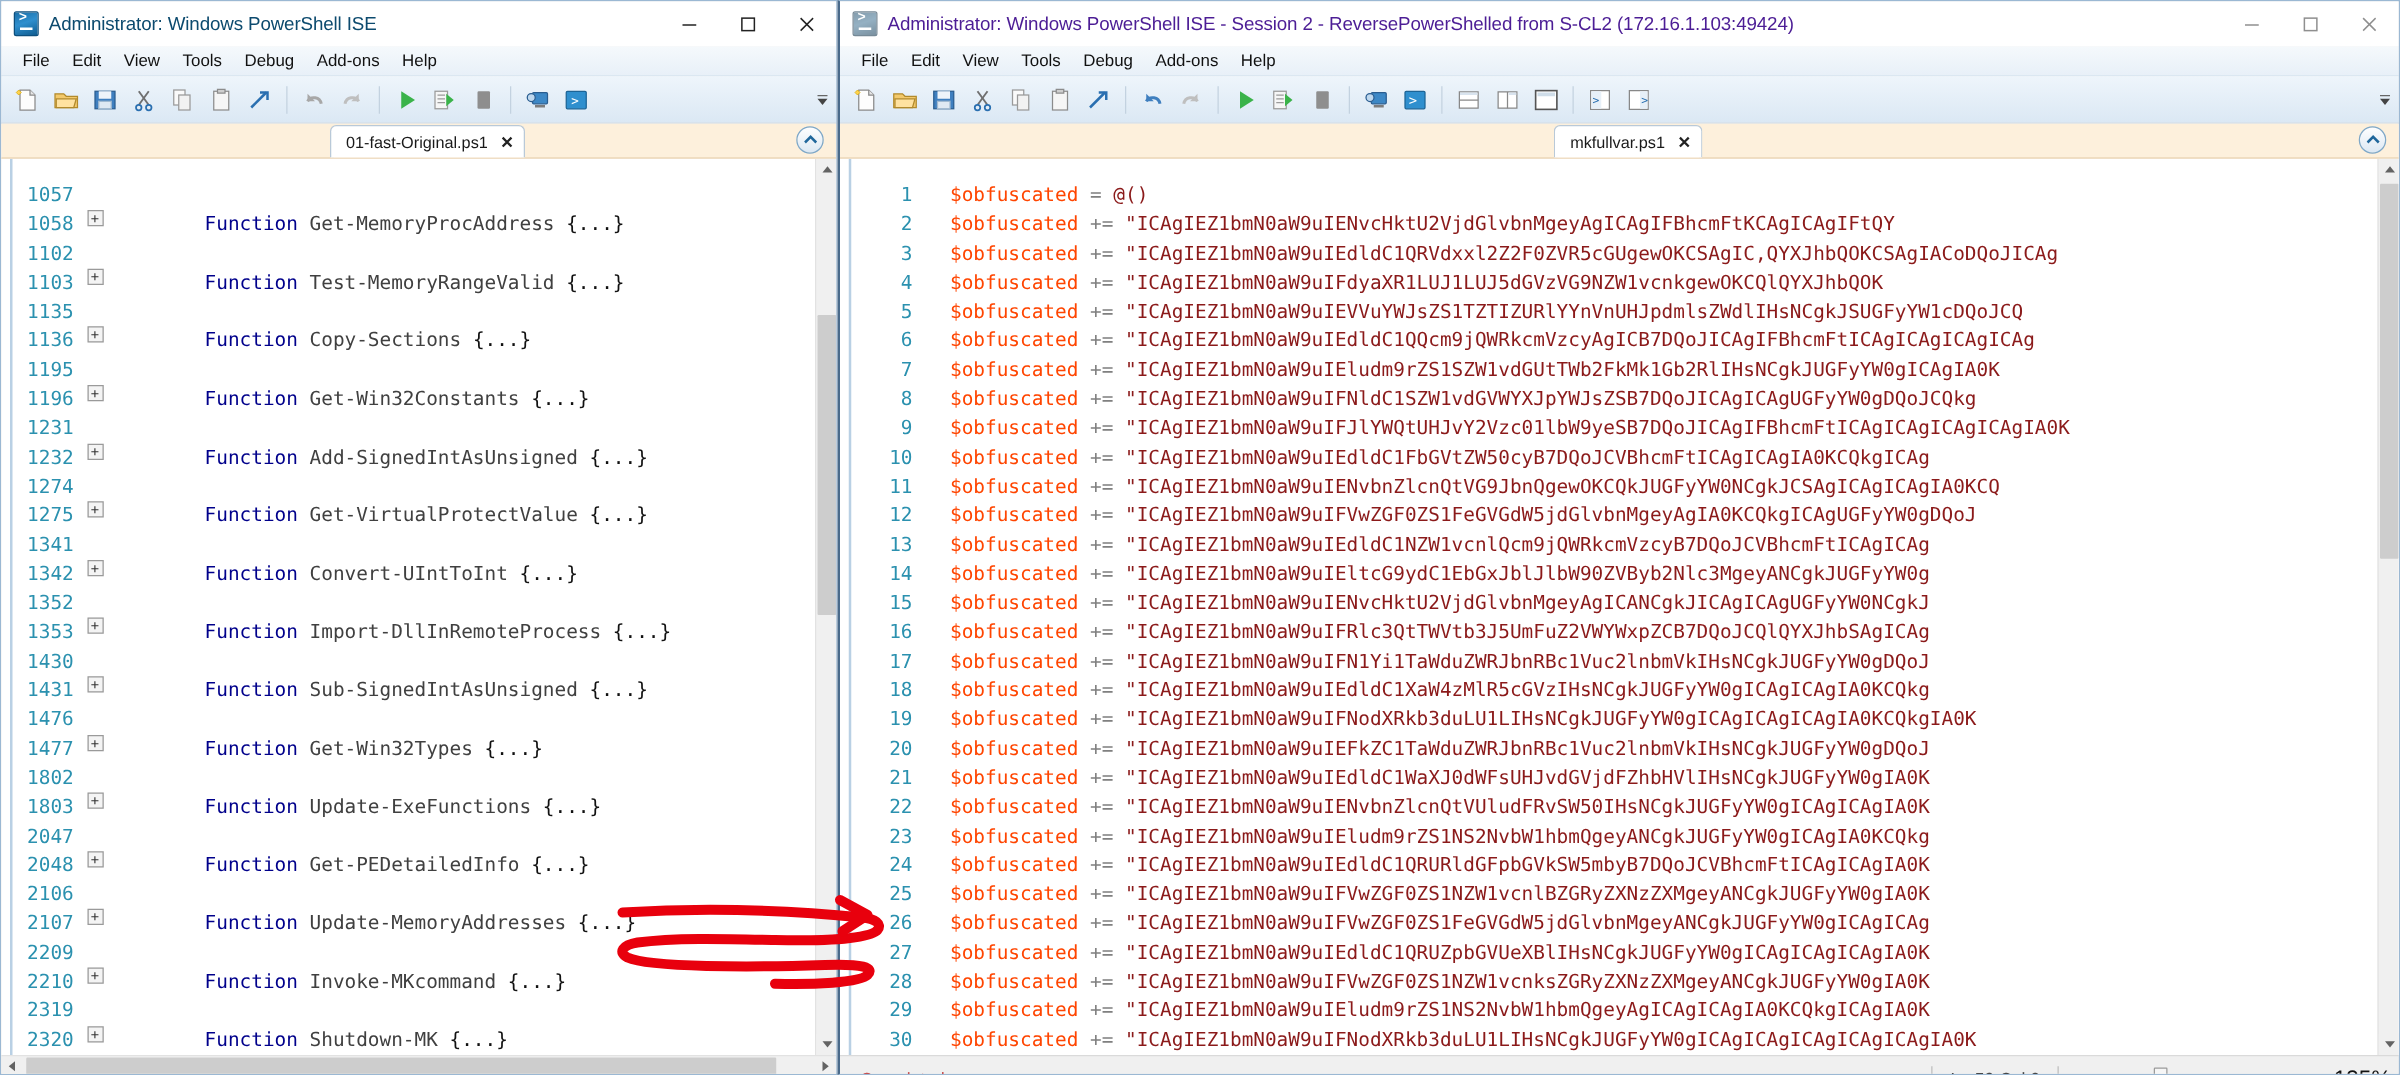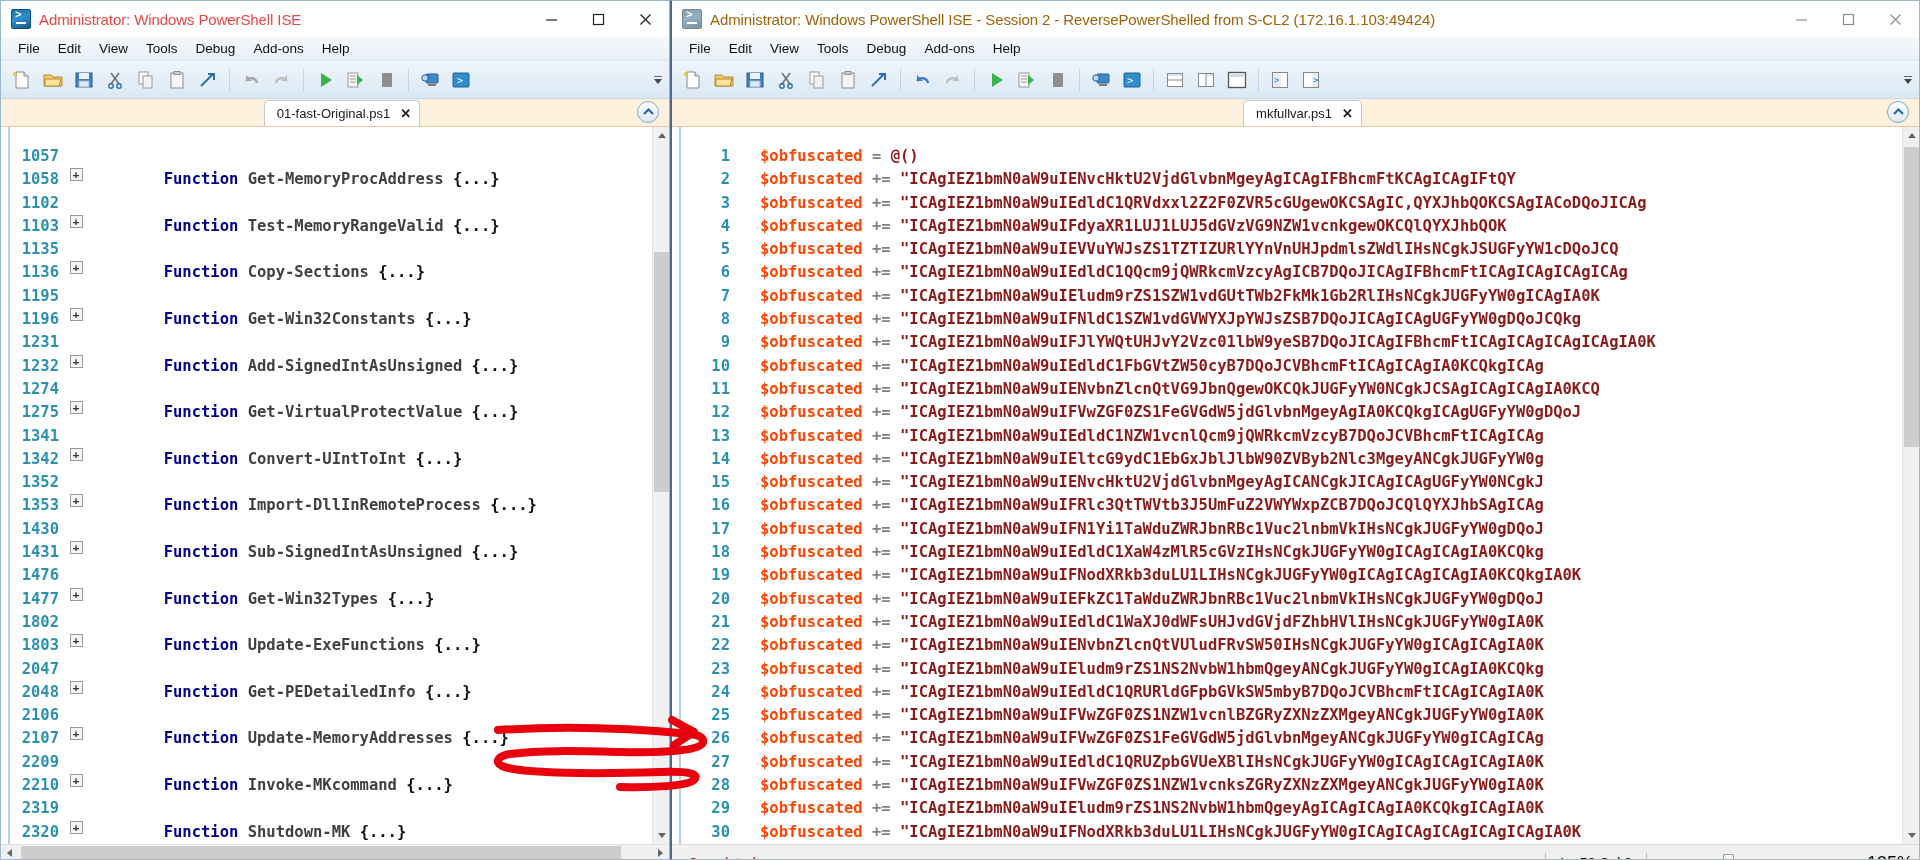--- a/index.html
+++ b/index.html
@@ -40,24 +40,24 @@
   }
   .title-icon::before {
     content: ">"; position: absolute; left: 3px; top: -1px;
     color: #fff; font-size: 11px; font-family: "Liberation Mono", monospace; font-weight: bold;
   }
   .title-icon::after {
     content: ""; position: absolute; left: 4px; bottom: 4px; width: 10px; height: 2px; background: #fff;
   }
   .title-icon.dim { filter: grayscale(0.55) opacity(0.65); }
   .title-text {
-    font-size: 15px; color: #ef4444; white-space: nowrap;
+    font-size: 15px; color: #0c4a6e; white-space: nowrap;
     letter-spacing: -0.1px;
   }
-  .title-text.inactive { color: #a16207; }
+  .title-text.inactive { color: #4c1d95; }
   .winbtns { position: absolute; right: 0; top: 0; height: 36px; display: flex; }
   .winbtn {
     width: 47px; height: 36px; display: flex; align-items: center; justify-content: center;
     font-size: 15px; color: #333; font-family: "Liberation Sans", sans-serif;
   }
   .winbtn.inactive { color: #9a9a9a; }
   .winbtn svg { display:block; }
 
   
   .menubar {
@@ -113,21 +113,20 @@
   }
 
   .code-wrap { flex: 1 1 auto; position: relative; background: #ffffff; overflow: hidden; display:flex; }
   .code-scroll { flex:1 1 auto; position:relative; overflow:hidden; }
   .code {
     font-family: "DejaVu Sans Mono", "Liberation Mono", monospace;
     font-size: 15.5px;
     line-height: 23.3px;
     white-space: pre;
     padding-top: 18px;
-    font-weight: bold;
   }
   .ln {
     display: flex; align-items: flex-start; height: 23.3px; white-space: pre;
   }
   .lnum {
     width: 62px; text-align: right; color: #2b91af;
     font-family: "DejaVu Sans Mono", "Liberation Mono", monospace;
     font-size: 15.5px; padding-right: 4px; flex: 0 0 auto;
   }
   .fold {

